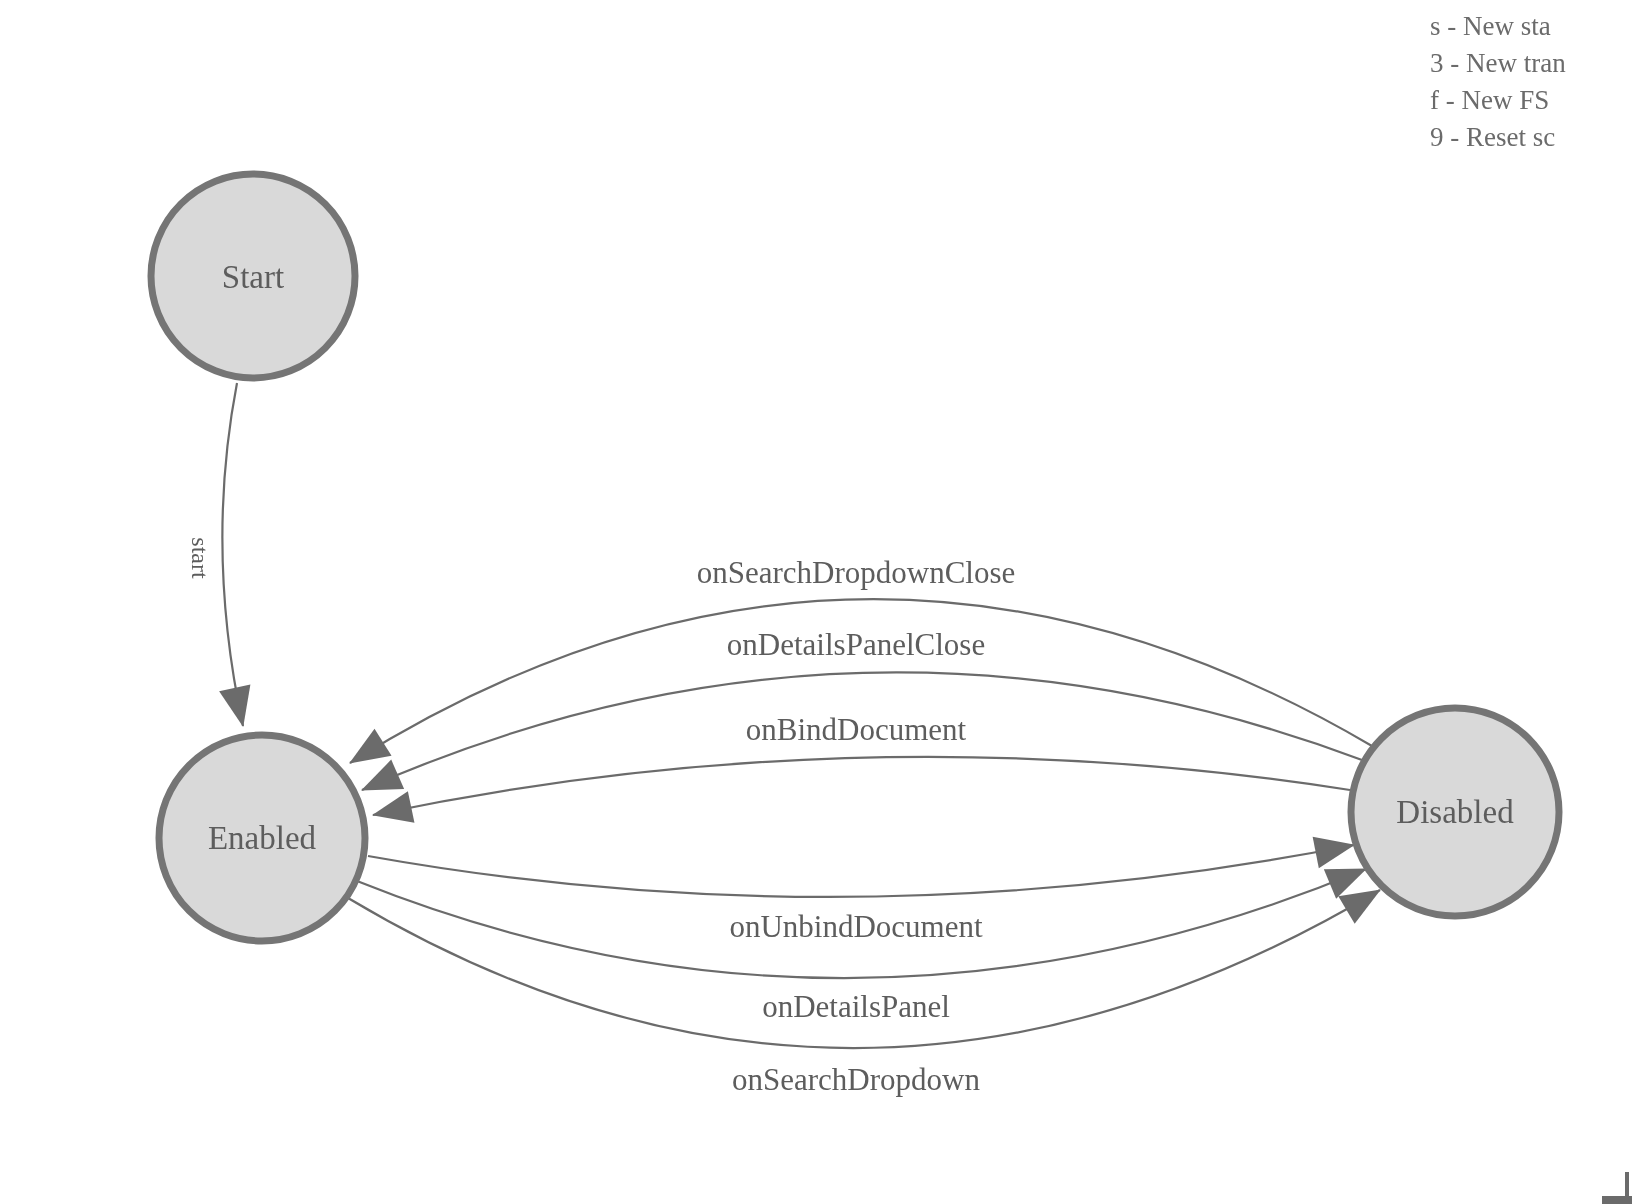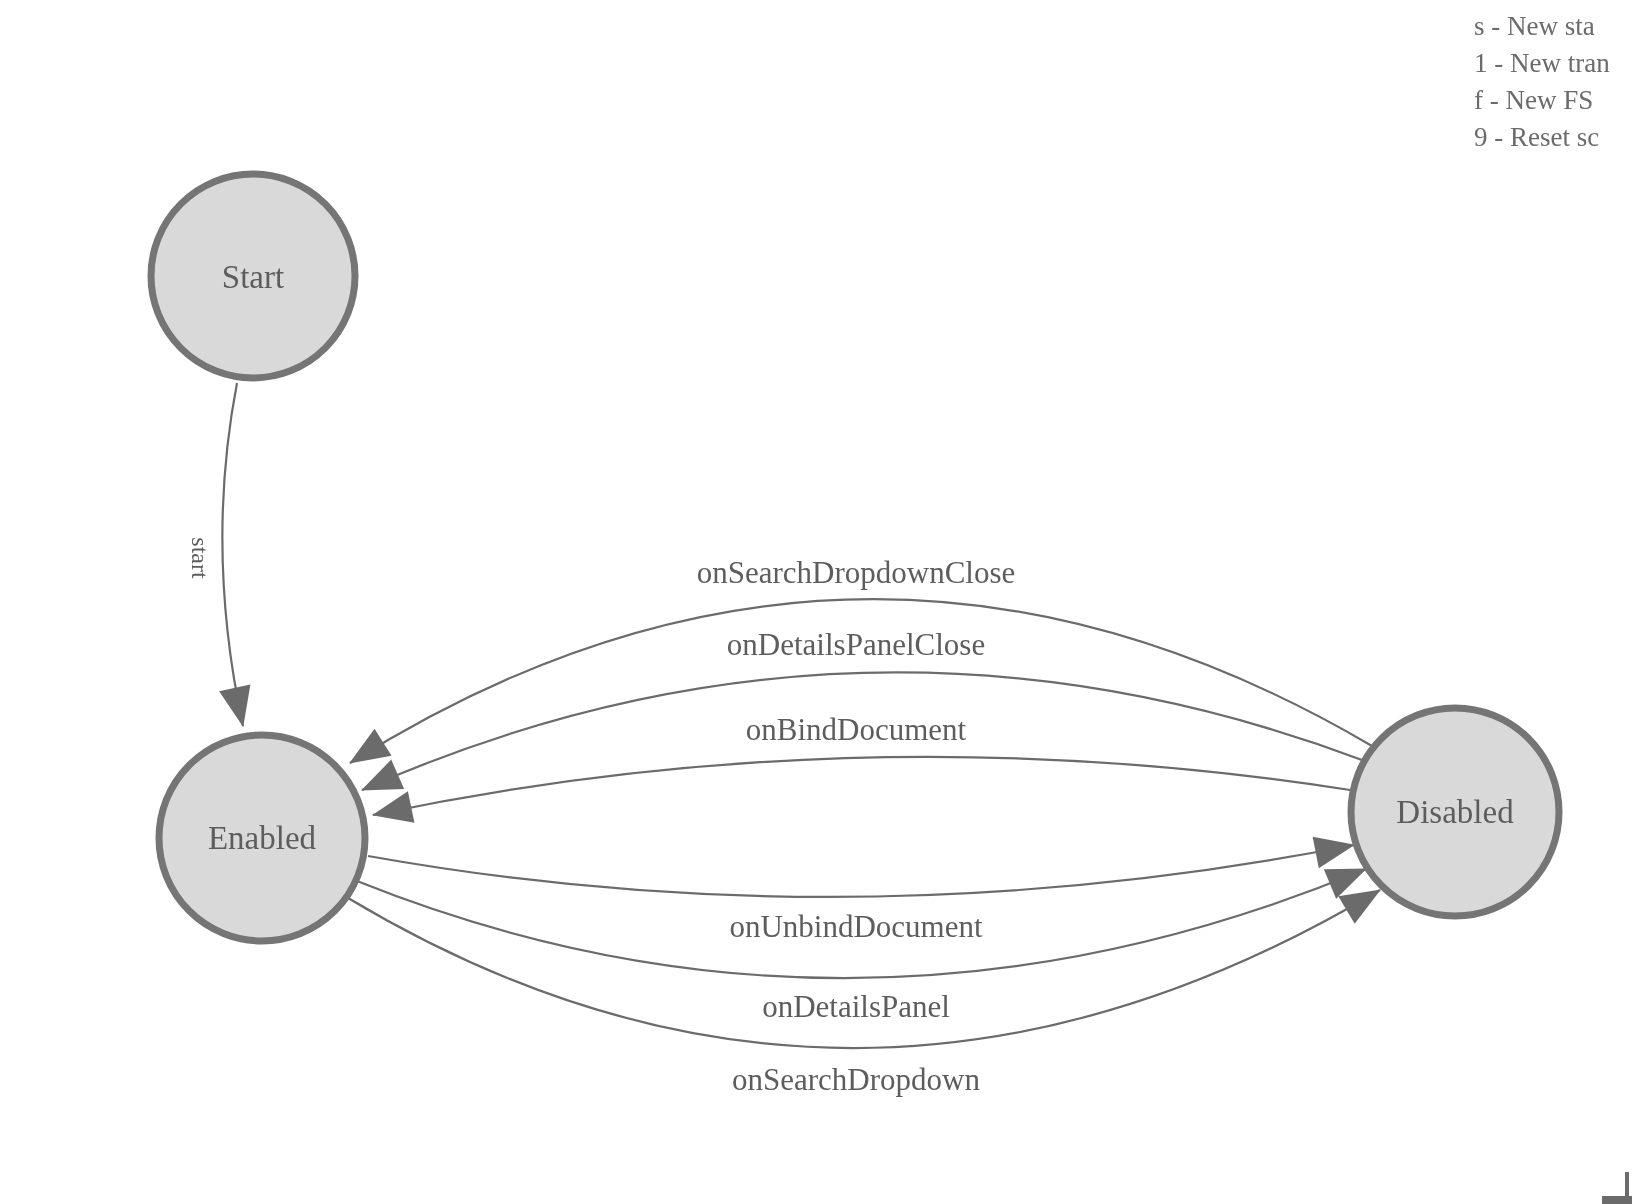--- a/index.html
+++ b/index.html
@@ -46,21 +46,20 @@
   }
   .legend {
     position: absolute;
     top: 8px;
     left: 1430px;
     color: #6b6b6b;
     font-size: 27px;
     line-height: 37px;
     white-space: nowrap;
     font-family: "Liberation Serif", serif;
-    margin-left: 44px;
   }
 </style>
 </head>
 <body>
 
 <div class="stage">
 
   <svg width="1632" height="1204" viewBox="0 0 1632 1204">
     <defs>
       <marker id="arrow" markerUnits="userSpaceOnUse" markerWidth="42" markerHeight="34" viewBox="0 0 42 34" refX="40" refY="17" orient="auto">
@@ -119,18 +118,18 @@
     </g>
 
     <g>
       <rect x="1625" y="1172" width="4" height="26" fill="#6b6b6b"></rect>
       <rect x="1602" y="1196" width="30" height="8" fill="#6b6b6b"></rect>
     </g>
   </svg>
 
   <div class="legend">
     <div>s - New sta</div>
-    <div>1 - New tran</div>
+    <div>3 - New tran</div>
     <div>f - New FS</div>
     <div>9 - Reset sc</div>
   </div>
 
 </div>
 
 </body></html>

